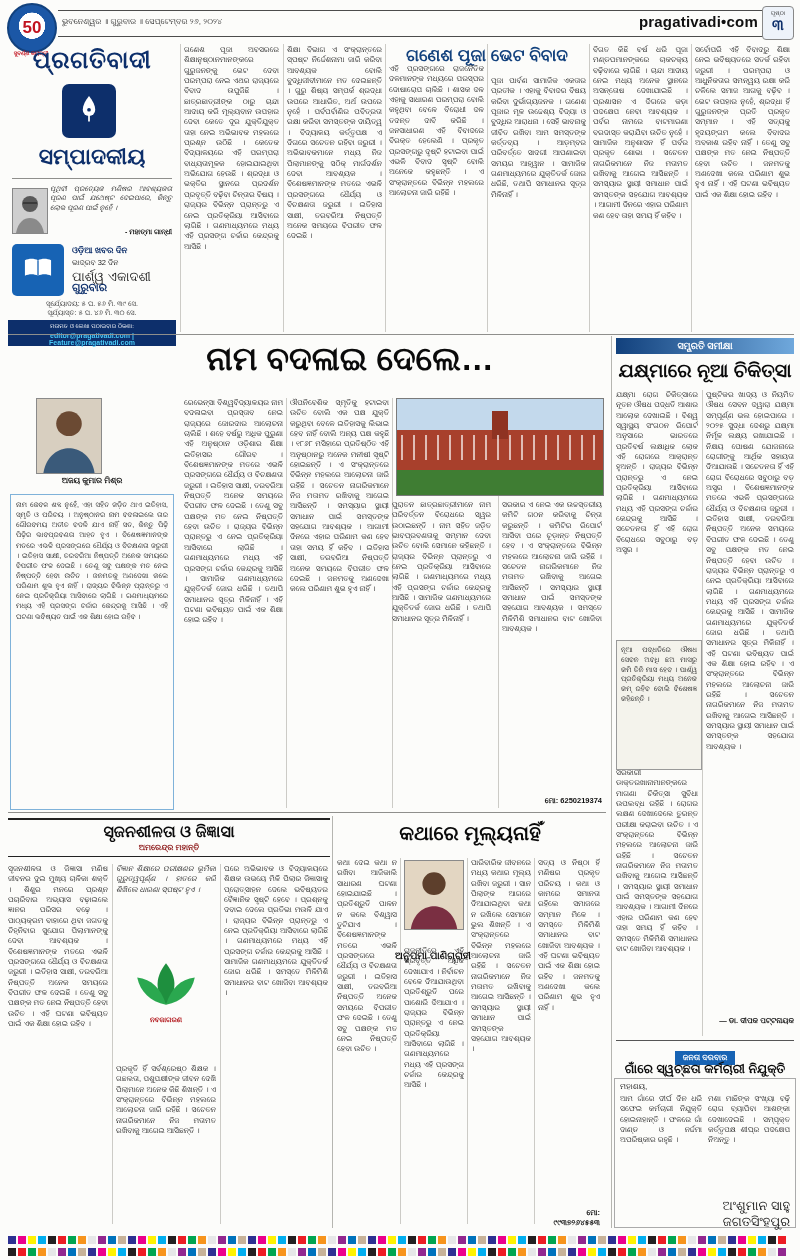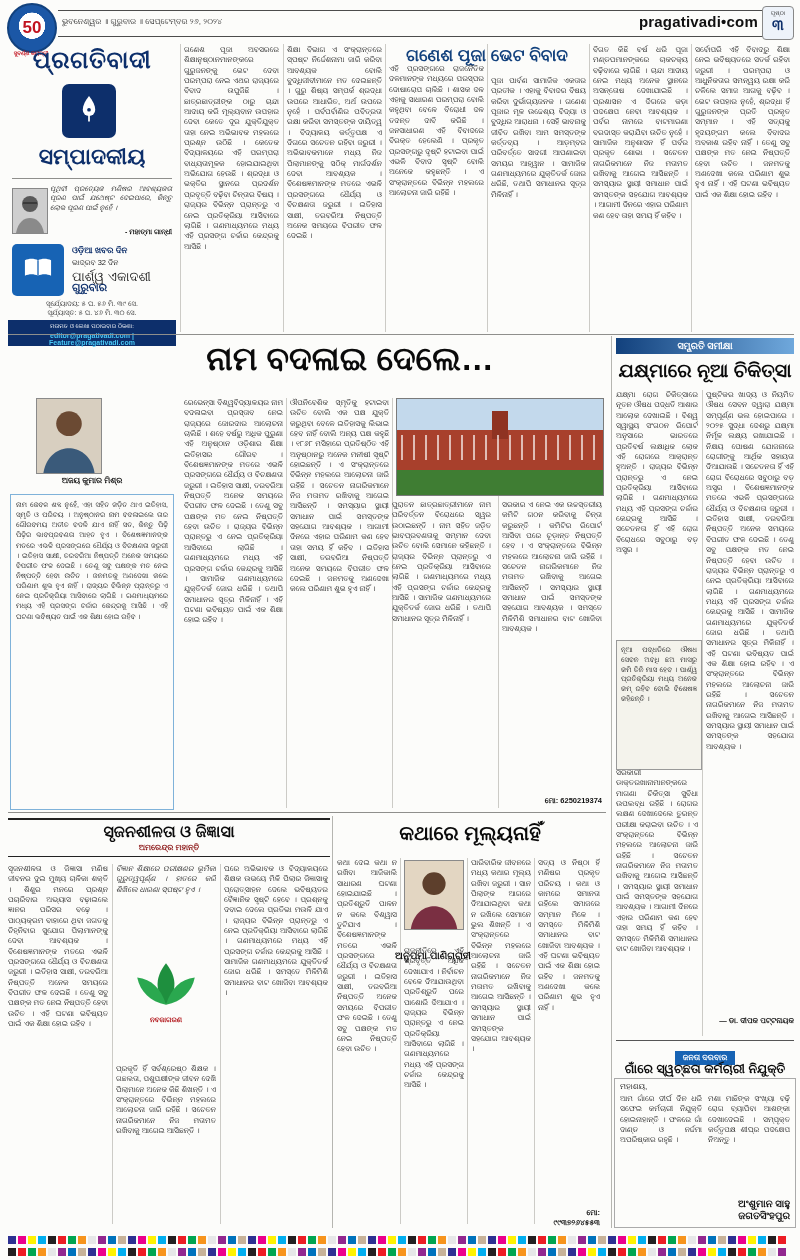--- a/index.html
+++ b/index.html
@@ -68,21 +68,21 @@
   .cre-rule-bot{position:absolute;left:8px;top:856px;width:322px;height:1px;background:#222;}
   .lotus{position:absolute;left:126px;top:958px;width:80px;height:100px;text-align:center;}
   .lotus .cap{font-size:7px;font-weight:bold;color:#b01116;margin-top:2px;}
   .col2-head{position:absolute;left:335px;top:822px;width:270px;text-align:center;font-size:20px;font-weight:bold;color:#0a0a0a;}
   
   .darbar-tagwrap{position:absolute;left:616px;top:1046px;width:178px;text-align:center;}
   .darbar-tag{display:inline-block;background:#1763b4;color:#fff;font-size:8px;font-weight:bold;padding:2px 8px;}
   .darbar-head{position:absolute;left:616px;top:1062px;width:178px;text-align:center;font-size:12.5px;font-weight:bold;color:#0a0a0a;}
   .darbar-box{position:absolute;left:614px;top:1078px;width:180px;height:148px;border:1px solid #aaa;}
   .darbar-sal{position:absolute;left:620px;top:1082px;font-size:8px;font-weight:normal;color:#111;}
-  .darbar-sign{position:absolute;left:690px;top:1198px;width:100px;font-size:10px;font-weight:bold;text-align:right;color:#111;}
+  .darbar-sign{position:absolute;left:690px;top:1198px;width:100px;font-size:13px;font-weight:normal;text-align:right;color:#111;}
   
   .calibration-row{position:absolute;left:8px;display:flex;gap:2px;}
   .calibration-row div{width:8px;height:8px;flex:0 0 8px;}
 </style>
 </head>
 <body>
 
 <div class="logo50">
   <span>50</span>
 </div>

